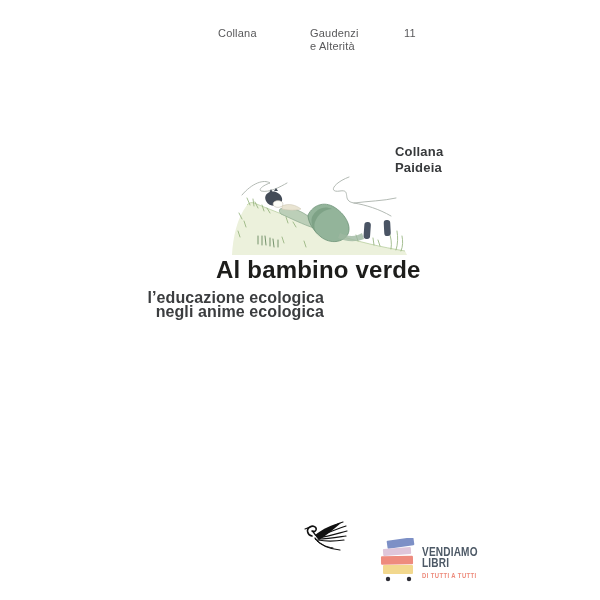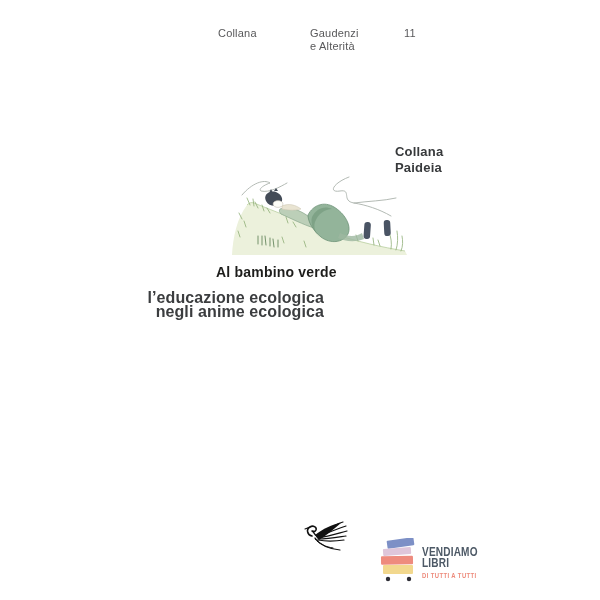--- a/index.html
+++ b/index.html
@@ -11,21 +11,21 @@
   .hdr{position:absolute;top:27px;font-size:11px;line-height:13px;color:#58585a;letter-spacing:.2px;}
   #hdr-collana{left:180px;}
   #hdr-series{left:272px;}
   #hdr-number{left:366px;}
   
   #author{position:absolute;left:357px;top:144px;font-size:13px;font-weight:bold;
           line-height:16px;color:#37393b;letter-spacing:.2px;}
   
   #illustration{position:absolute;left:190px;top:171px;}
   
-  #book-title{position:absolute;left:178px;top:264px;font-size:14px;font-weight:bold;
+  #book-title{position:absolute;left:178px;top:256px;font-size:24px;font-weight:bold;
               color:#1d1d1b;letter-spacing:.2px;white-space:nowrap;text-align:center;}
   #subtitle{position:absolute;right:238px;top:291px;text-align:right;font-size:16px;
             font-weight:bold;line-height:13.5px;color:#3b3d3f;letter-spacing:.1px;}
   
   #pegasus{position:absolute;left:264px;top:520px;}
   
   #vendiamo{position:absolute;left:341px;top:538px;display:flex;align-items:center;}
   #vendiamo .txt{margin-left:5px;padding-top:4px;transform:scaleX(.84);transform-origin:left top;}
   #vendiamo .name{font-size:12px;font-weight:bold;line-height:10.5px;color:#4d5966;
                   letter-spacing:.2px;white-space:nowrap;}

